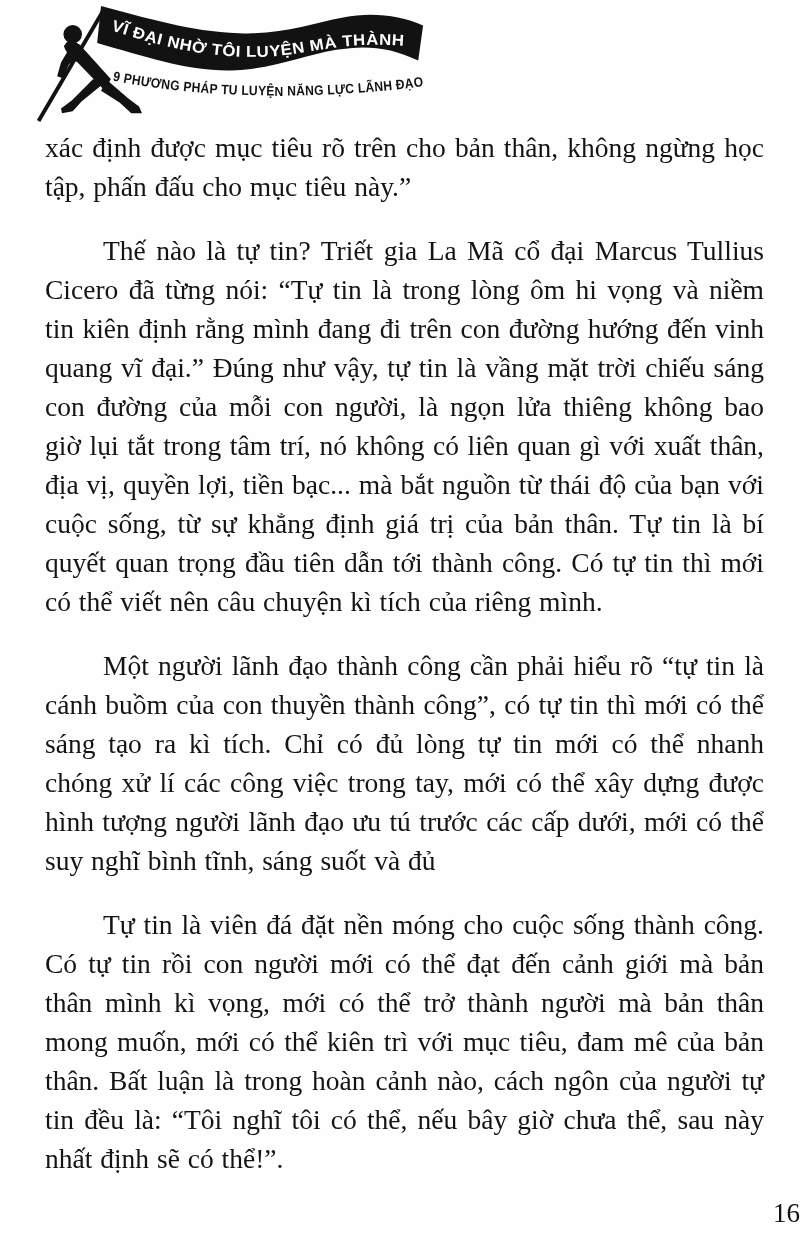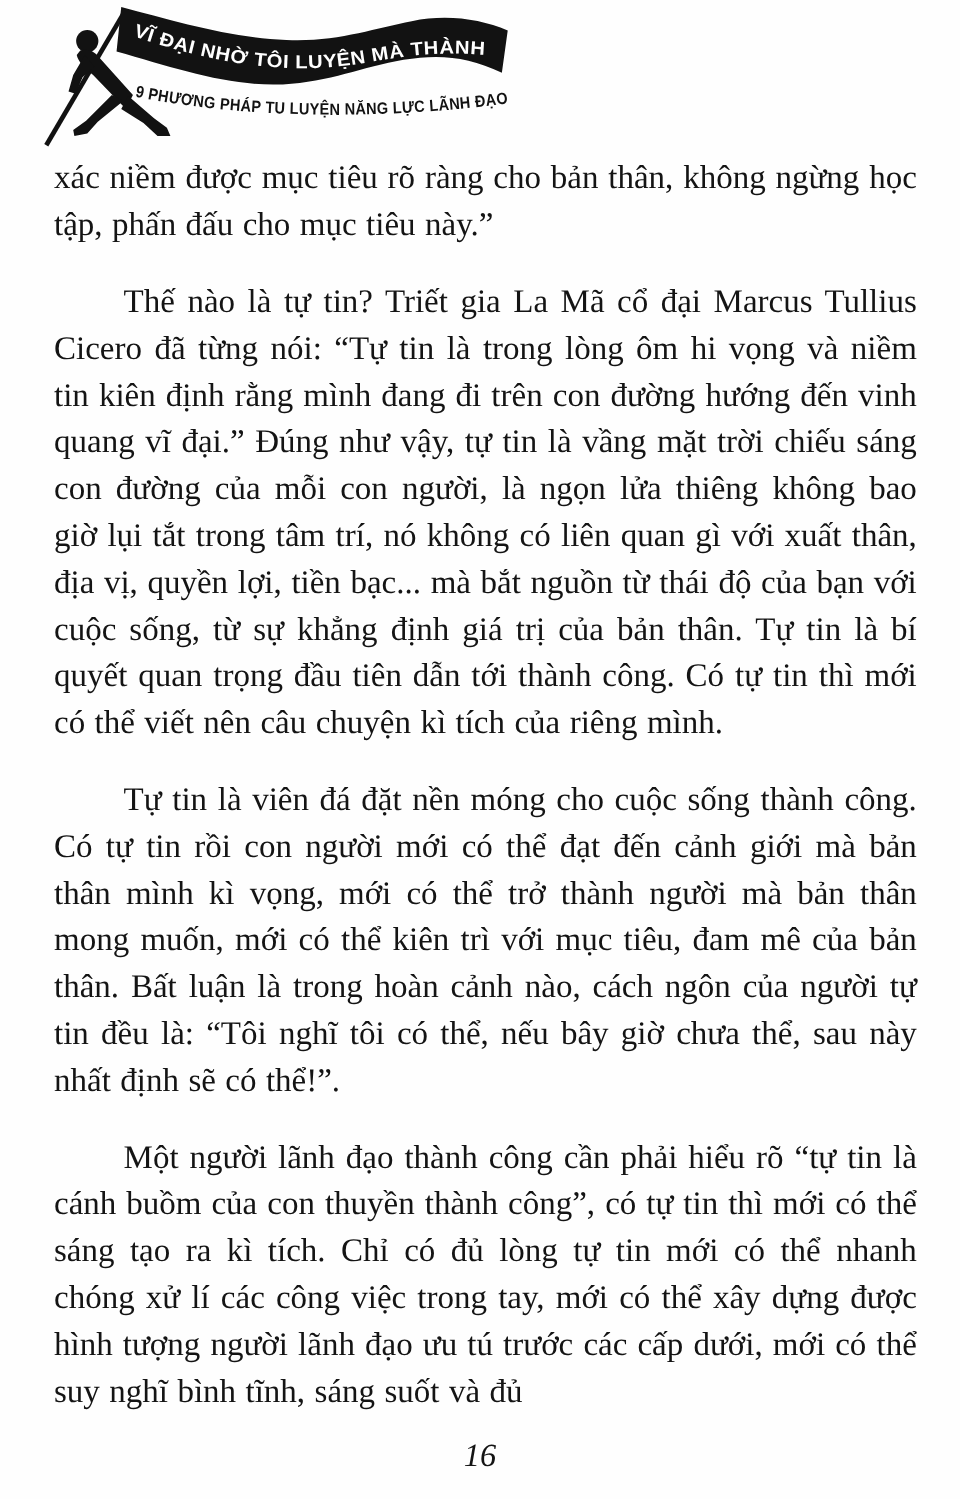--- a/index.html
+++ b/index.html
@@ -51,23 +51,22 @@
   .content p { margin: 0; }
   .content p + p {
     margin-top: 25px;
     text-indent: 58px;
   }
   .page-number {
     position: absolute;
     top: 1198px;
     left: 0;
     right: 0;
-    text-align: center;
+    text-align: right;
     font-size: 27px;
-    font-style: italic;
   }
 </style>
 </head>
 <body>
 
 <div class="page">
 
   <header>
     <svg class="logo" viewBox="0 0 420 125" xmlns="http://www.w3.org/2000/svg">
       <defs>
@@ -99,23 +98,23 @@
         <textPath href="#bannerTitlePath" startOffset="2" textLength="305" lengthAdjust="spacingAndGlyphs">VĨ ĐẠI NHỜ TÔI LUYỆN MÀ THÀNH</textPath>
       </text>
 
       <text class="banner-subtitle-text">
         <textPath href="#bannerSubtitlePath" startOffset="2" textLength="320" lengthAdjust="spacingAndGlyphs">9 PHƯƠNG PHÁP TU LUYỆN NĂNG LỰC LÃNH ĐẠO</textPath>
       </text>
     </svg>
   </header>
 
   <main class="content">
-    <p>xác niềm được mục tiêu rõ ràng cho bản thân, không ngừng học tập, phấn đấu cho mục tiêu này.”</p>
+    <p>xác định được mục tiêu rõ trên cho bản thân, không ngừng học tập, phấn đấu cho mục tiêu này.”</p>
     <p>Thế nào là tự tin? Triết gia La Mã cổ đại Marcus Tullius Cicero đã từng nói: “Tự tin là trong lòng ôm hi vọng và niềm tin kiên định rằng mình đang đi trên con đường hướng đến vinh quang vĩ đại.” Đúng như vậy, tự tin là vầng mặt trời chiếu sáng con đường của mỗi con người, là ngọn lửa thiêng không bao giờ lụi tắt trong tâm trí, nó không có liên quan gì với xuất thân, địa vị, quyền lợi, tiền bạc... mà bắt nguồn từ thái độ của bạn với cuộc sống, từ sự khẳng định giá trị của bản thân. Tự tin là bí quyết quan trọng đầu tiên dẫn tới thành công. Có tự tin thì mới có thể viết nên câu chuyện kì tích của riêng mình.</p>
+    <p>Một người lãnh đạo thành công cần phải hiểu rõ “tự tin là cánh buồm của con thuyền thành công”, có tự tin thì mới có thể sáng tạo ra kì tích. Chỉ có đủ lòng tự tin mới có thể nhanh chóng xử lí các công việc trong tay, mới có thể xây dựng được hình tượng người lãnh đạo ưu tú trước các cấp dưới, mới có thể suy nghĩ bình tĩnh, sáng suốt và đủ</p>
     <p>Tự tin là viên đá đặt nền móng cho cuộc sống thành công. Có tự tin rồi con người mới có thể đạt đến cảnh giới mà bản thân mình kì vọng, mới có thể trở thành người mà bản thân mong muốn, mới có thể kiên trì với mục tiêu, đam mê của bản thân. Bất luận là trong hoàn cảnh nào, cách ngôn của người tự tin đều là: “Tôi nghĩ tôi có thể, nếu bây giờ chưa thể, sau này nhất định sẽ có thể!”.</p>
-    <p>Một người lãnh đạo thành công cần phải hiểu rõ “tự tin là cánh buồm của con thuyền thành công”, có tự tin thì mới có thể sáng tạo ra kì tích. Chỉ có đủ lòng tự tin mới có thể nhanh chóng xử lí các công việc trong tay, mới có thể xây dựng được hình tượng người lãnh đạo ưu tú trước các cấp dưới, mới có thể suy nghĩ bình tĩnh, sáng suốt và đủ</p>
   </main>
 
   <footer>
     <div class="page-number">16</div>
   </footer>
 
 </div>
 
 </body></html>

